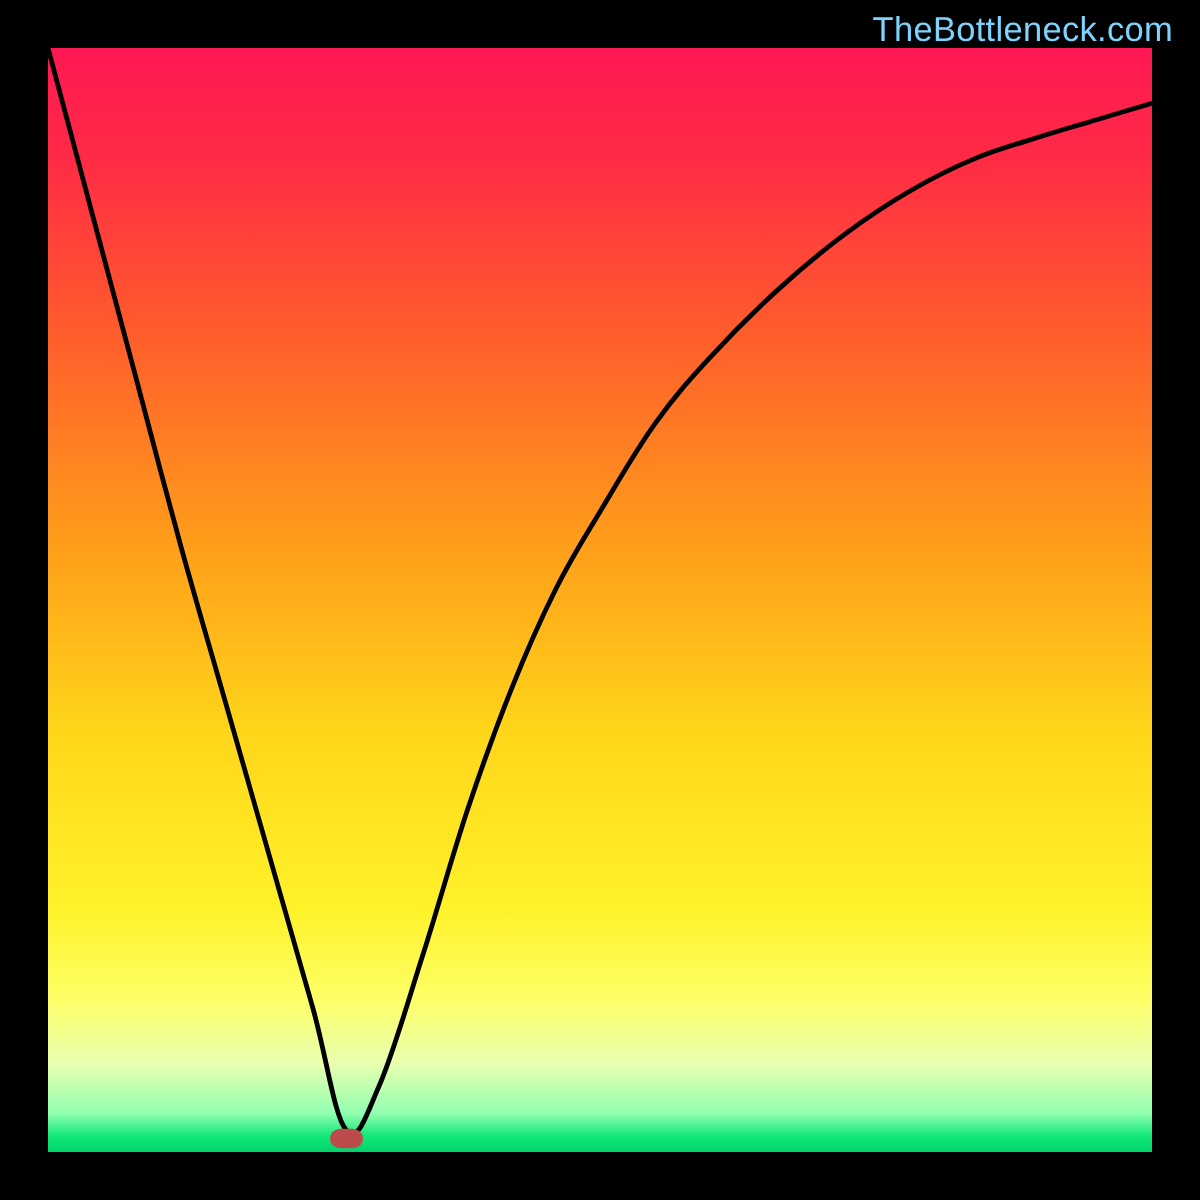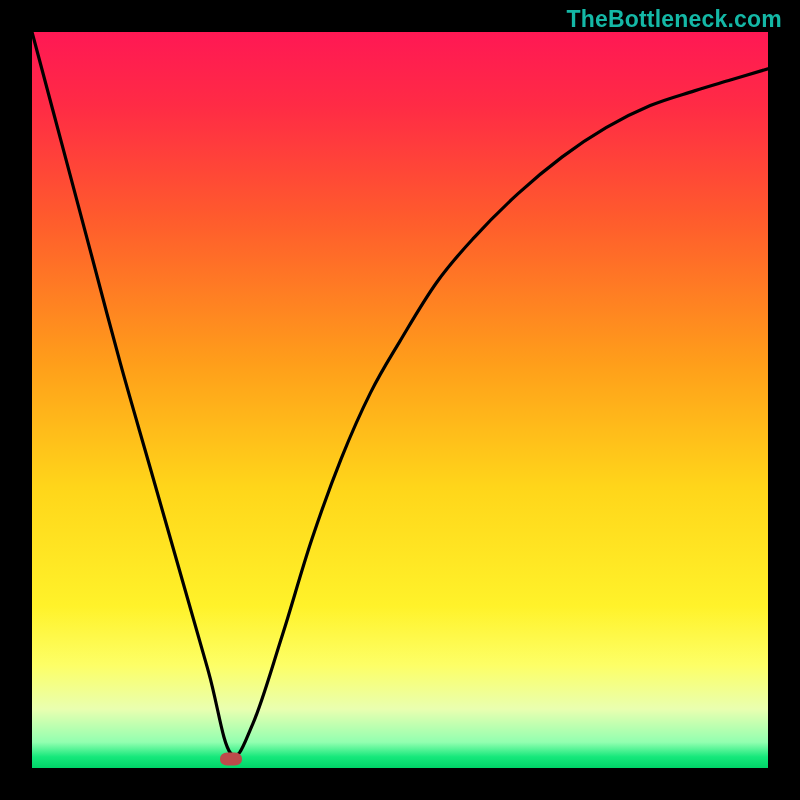--- a/index.html
+++ b/index.html
@@ -28,24 +28,24 @@
     overflow: hidden;
   }
   .gradient {
     position: absolute;
     inset: 0;
   }
   .watermark {
     position: absolute;
     top: 6px;
     right: 18px;
-    color: #14b8a6;
+    color: #7dd3fc;
     font-size: 23px;
     letter-spacing: 0.2px;
-    font-weight: 700;
+    font-weight: 400;
     text-align: right;
   }
   svg.curve {
     position: absolute;
     inset: 0;
   }
   .marker {
     position: absolute;
     width: 22px;
     height: 13px;

